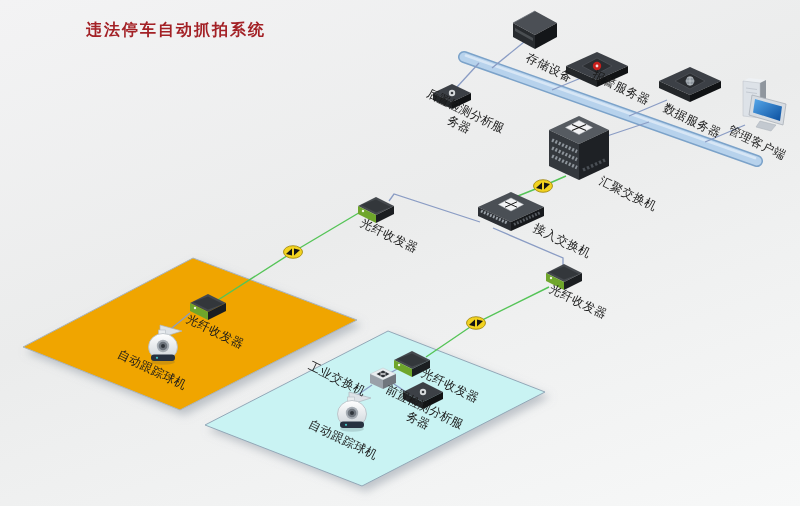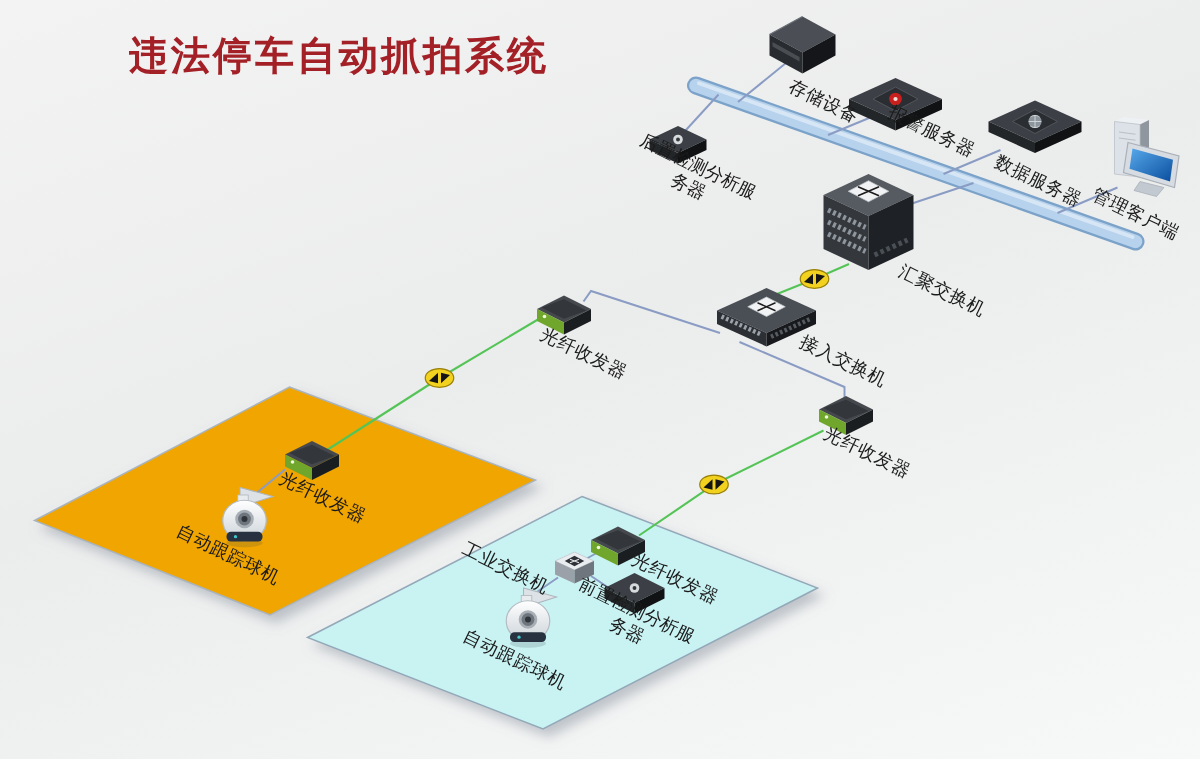--- a/index.html
+++ b/index.html
@@ -4,21 +4,21 @@
 <style>
   html,body{margin:0;padding:0;background:#fff;}
   .stage{
     position:relative;width:800px;height:506px;overflow:hidden;
     background:linear-gradient(160deg,#f3f3f4 0%,#ebecec 45%,#f7f8f8 100%);
     font-family:"DejaVu Serif","Liberation Serif",serif;
   }
   .layer{position:absolute;left:0;top:0;width:800px;height:506px;}
   .title{
     position:absolute;left:86px;top:20px;
-    font-size:26px;font-weight:bold;color:#A32126;letter-spacing:2px;
+    font-size:16px;font-weight:bold;color:#A32126;letter-spacing:2px;
     white-space:nowrap;
   }
   .lbl{
     position:absolute;font-size:12px;color:#1a1a1a;white-space:nowrap;
     transform:translate(-50%,-50%) rotate(26deg);
     letter-spacing:0.5px;line-height:1.25;
   }
   .lbl.two{white-space:normal;width:88px;text-align:center;letter-spacing:0;}
 </style>
 </head>

